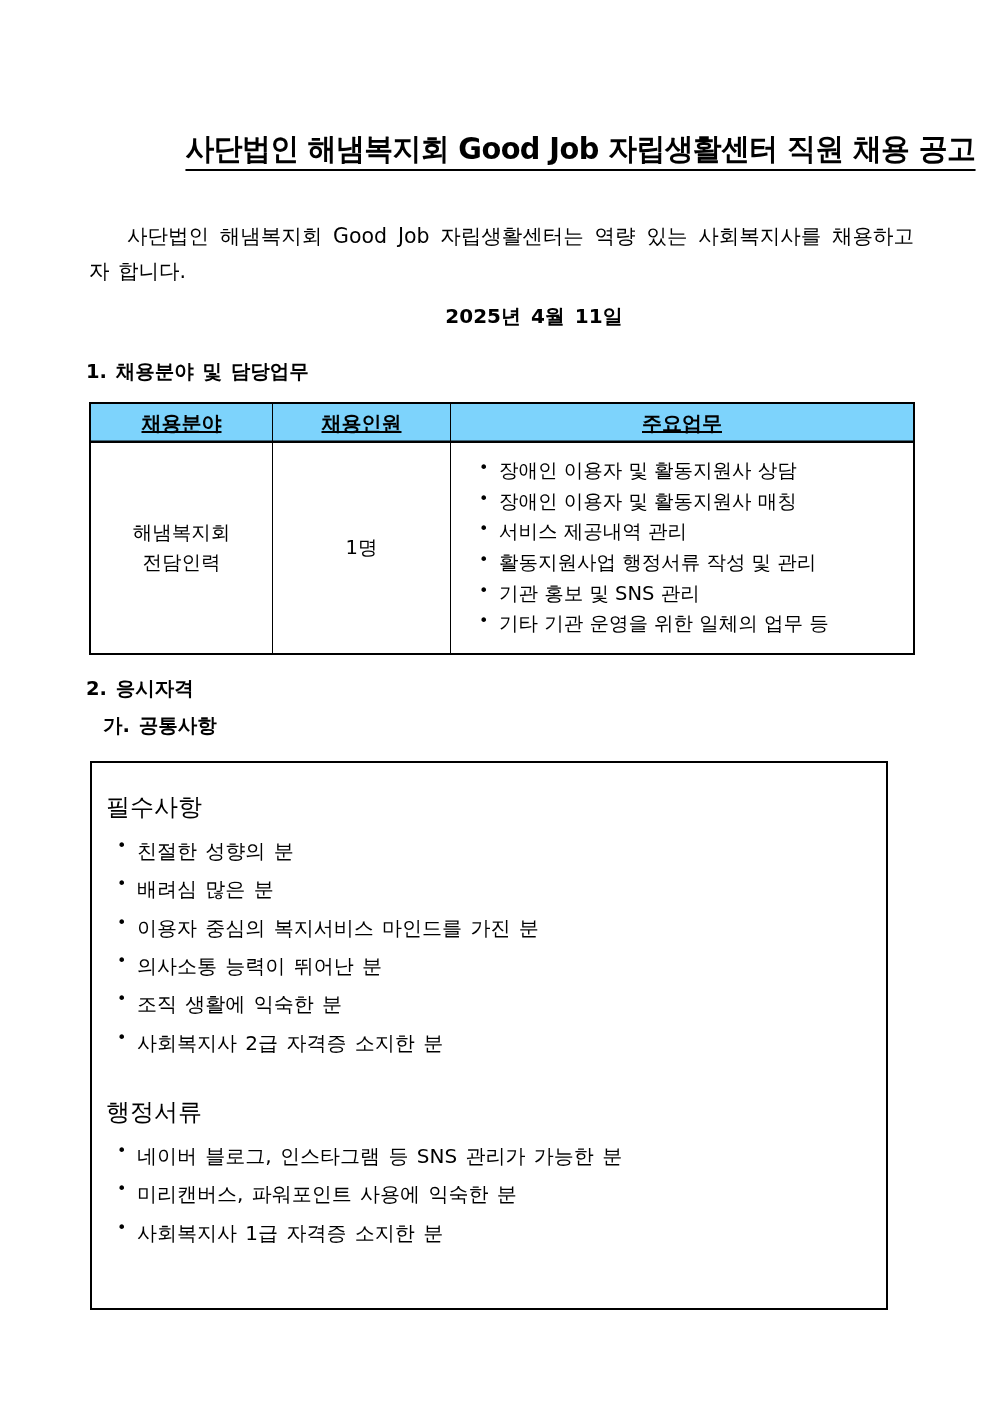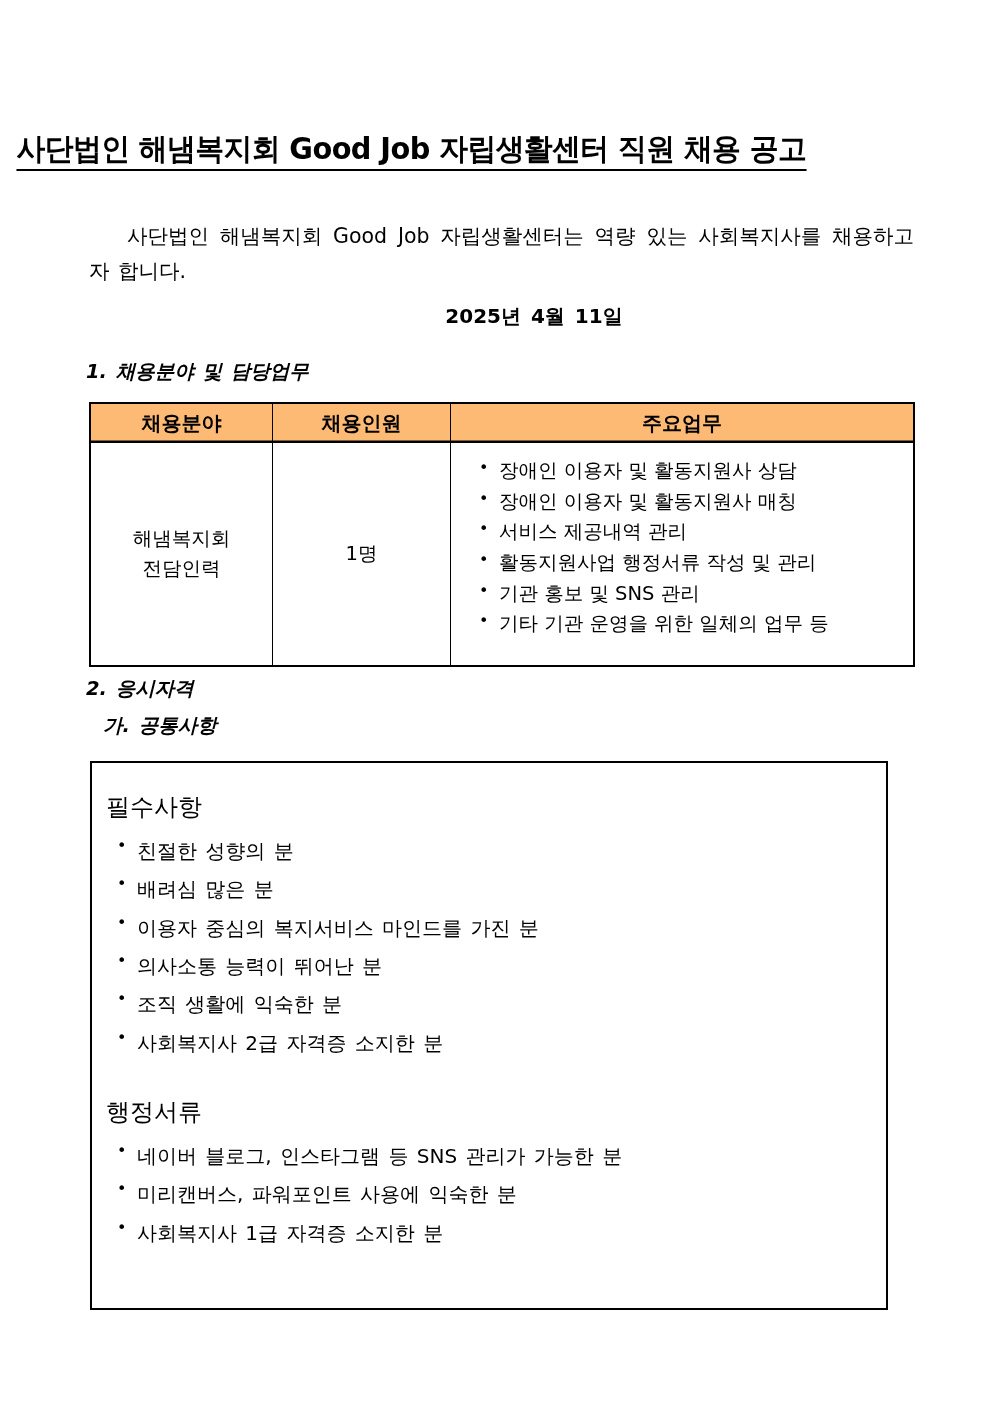--- a/index.html
+++ b/index.html
@@ -23,21 +23,21 @@
     width: 992px;
     height: 1403px;
   }
 
   
   .doc-title {
     position: absolute;
     left: 0;
     top: 112px;
     width: 992px;
-    text-align: left;
+    text-align: right;
     font-size: 30px;
     font-weight: 700;
     letter-spacing: -0.6px;
     line-height: 1.12;
     white-space: nowrap;
   }
   .doc-title .u {
     display: inline-block;
     border-bottom: 2.5px solid #000;
     padding-bottom: 3px;
@@ -72,21 +72,20 @@
     padding-left: 34px;
   }
 
   
   .sec-h {
     position: absolute;
     font-size: 19.5px;
     font-weight: 700;
     word-spacing: 2px;
     white-space: nowrap;
-    font-style: italic;
   }
   .sec-1 { left: 86px; top: 358px; }
   .sec-2 { left: 86px; top: 675px; }
   .sec-2a { left: 103px; top: 712px; }
 
   
   .rec-table {
     position: absolute;
     left: 89px;
     top: 402px;
@@ -94,40 +93,41 @@
     border-collapse: collapse;
     table-layout: fixed;
   }
   .rec-table th,
   .rec-table td {
     border-left: 1.3px solid #000;
     border-right: 1.3px solid #000;
     vertical-align: middle;
   }
   .rec-table thead th {
-    background: #fdba74;
+    background: #7dd3fc;
     font-size: 20px;
     font-weight: 700;
     height: 36px;
     border-top: 2.2px solid #000;
     border-bottom: 1.3px solid #000;
     box-shadow: inset 0 -4px 0 -2.6px #000;
+    text-decoration: underline;
   }
   .rec-table tbody td {
     border-bottom: 2.2px solid #000;
     height: 198px;
   }
   .rec-table .c-field,
   .rec-table .c-count {
     text-align: center;
     font-size: 19.5px;
     line-height: 1.55;
   }
   .rec-table .c-field { border-left: 2.2px solid #000; }
-  .rec-table .c-duties { border-right: 2.2px solid #000; padding: 6px 0 18px 28px; }
+  .rec-table .c-duties { border-right: 2.2px solid #000; padding: 6px 0 6px 28px; }
   .rec-table thead th:first-child { border-left: 2.2px solid #000; }
   .rec-table thead th:last-child { border-right: 2.2px solid #000; }
 
   .duty-list {
     list-style: none;
     margin: 0;
     padding: 0;
   }
   .duty-list li {
     position: relative;

